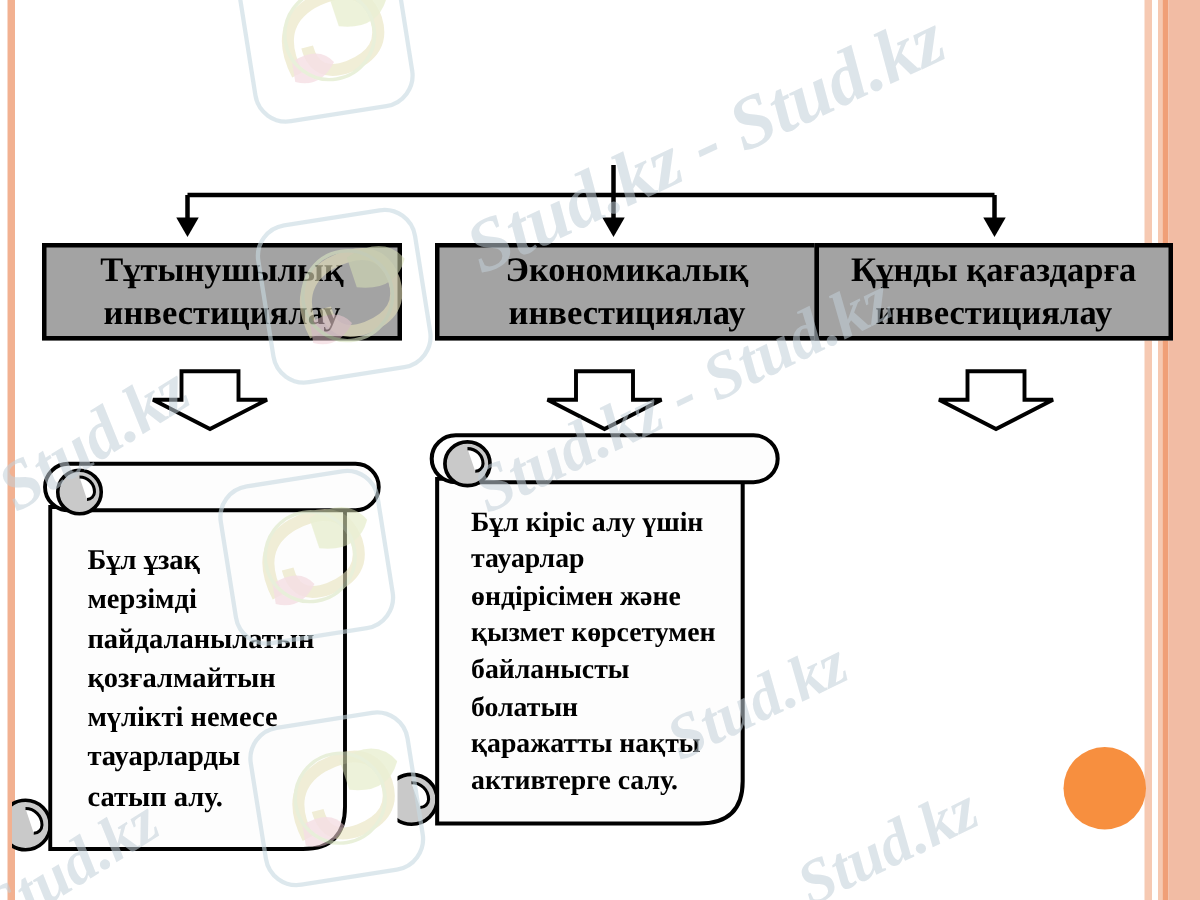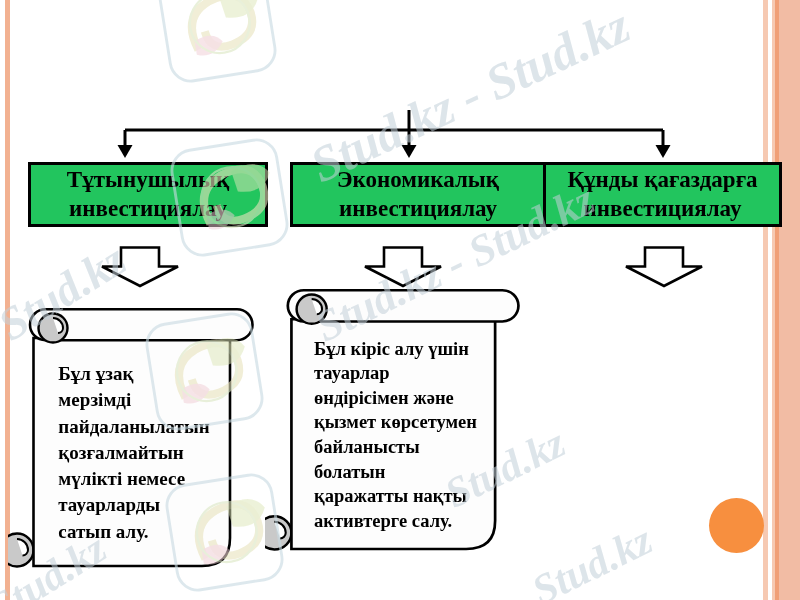--- a/index.html
+++ b/index.html
@@ -19,21 +19,21 @@
   
   .connector{position:absolute; left:0; top:108px; width:800px; height:55px; z-index:2;}
   
   .root-box{
     position:absolute; left:240px; top:28px; width:357px; height:84px;
     border:3px solid #000; border-radius:20px; background:#fff; z-index:2;
     display:flex; align-items:center; justify-content:center;
     font-weight:bold; font-size:29px; color:#000; letter-spacing:.5px;
   }
   .branch-box{
-    position:absolute; top:162px; height:65px; border:3.5px solid #000; background:#22c55e;
+    position:absolute; top:162px; height:65px; border:3.5px solid #000; background:#a3a3a3;
     z-index:2; display:flex; align-items:center; justify-content:center; text-align:center;
     font-weight:bold; font-size:23px; line-height:1.25; color:#000; white-space:pre-line;
     box-sizing:border-box;
   }
   .b1{left:28px;  width:240px;}
   .b2{left:290px; width:256px;}
   .b3{left:543px; width:239px;}
   
   .blockarrow{position:absolute; top:246px; width:90px; height:42px; z-index:2;}
   .a1{left:95px;} .a2{left:358px;} .a3{left:619px;}

